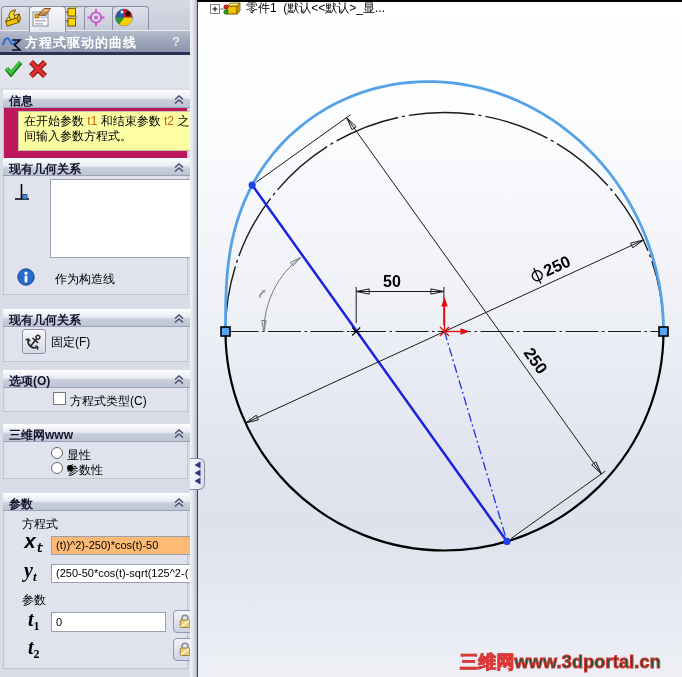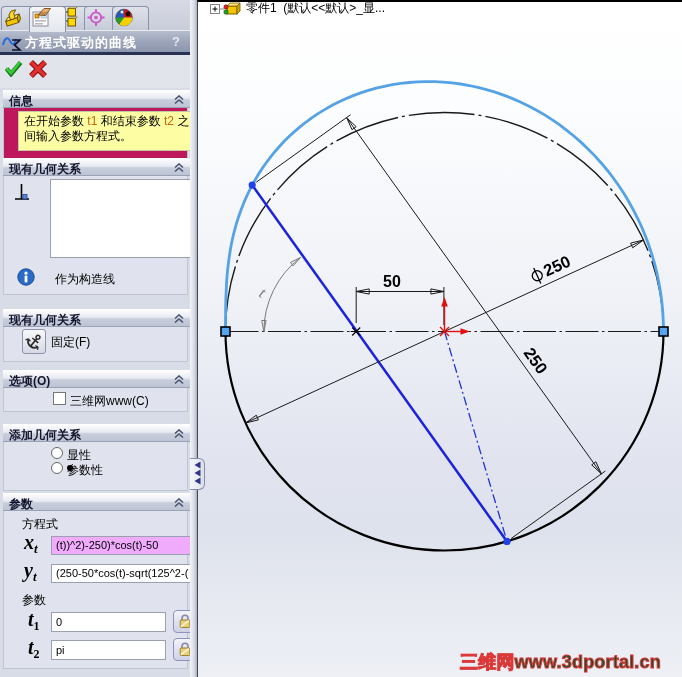--- a/index.html
+++ b/index.html
@@ -137,60 +137,59 @@
 <div class="lbl abs" style="left:34px;top:7px;">固定(F)</div>
 </div>
 <div class="hdr" style="top:370px;">
     <span>选项(O)</span>
     <svg width="10" height="10" viewBox="0 0 10 10">
       <path d="M1 4.5 L5 1 L9 4.5 M1 8.5 L5 5 L9 8.5" stroke="#4a5270" stroke-width="1.6" fill="none"></path>
     </svg>
   </div>
 <div class="sec" style="top:388px;height:24px;">
 <div class="abs" style="left:36px;top:4px;width:13px;height:13px;background:#fff;border:1px solid #777;box-sizing:border-box;"></div>
-<div class="lbl abs" style="left:53px;top:5px;">三维网www(C)</div>
+<div class="lbl abs" style="left:53px;top:5px;">方程式类型(C)</div>
 </div>
 <div class="hdr" style="top:424px;">
-    <span>添加几何关系</span>
-    <svg width="10" height="10" viewBox="0 0 10 10">
-      <path d="M1 4.5 L5 1 L9 4.5 M1 8.5 L5 5 L9 8.5" stroke="#4a5270" stroke-width="1.6" fill="none"></path>
-    </svg>
-  </div>
-<div class="sec" style="top:442px;height:49px;">
+    <span>三维网www</span>
+    <svg width="10" height="10" viewBox="0 0 10 10">
+      <path d="M1 4.5 L5 1 L9 4.5 M1 8.5 L5 5 L9 8.5" stroke="#4a5270" stroke-width="1.6" fill="none"></path>
+    </svg>
+  </div>
+<div class="sec" style="top:442px;height:37px;">
 <div class="abs" style="left:34px;top:5px;width:12px;height:12px;background:#fff;border:1px solid #666;border-radius:50%;box-sizing:border-box;"></div>
 <div class="lbl abs" style="left:50px;top:5px;">显性</div>
 <div class="abs" style="left:34px;top:20px;width:12px;height:12px;background:#fff;border:1px solid #666;border-radius:50%;box-sizing:border-box;">
       <div class="abs" style="left:2px;top:2px;width:6px;height:6px;background:#000;border-radius:50%;"></div>
     </div>
 <div class="lbl abs" style="left:50px;top:20px;">参数性</div>
 </div>
 <div class="hdr" style="top:493px;">
     <span>参数</span>
     <svg width="10" height="10" viewBox="0 0 10 10">
       <path d="M1 4.5 L5 1 L9 4.5 M1 8.5 L5 5 L9 8.5" stroke="#4a5270" stroke-width="1.6" fill="none"></path>
     </svg>
   </div>
 <div class="sec" style="top:511px;height:158px;">
 <div class="lbl abs" style="left:5px;top:5px;">方程式</div>
-<div class="abs" style="left:7px;top:20px;width:26px;height:22px;font-family:Liberation Serif, serif;font-style:italic;font-weight:bold;font-size:20px;">x<span style="font-size:13px;vertical-align:-4px;">t</span></div>
-<div class="abs" style="left:34px;top:25px;width:143px;height:19px;background:#f0abfc;border:1px solid #9aa0b0;box-sizing:border-box;font-size:11px;line-height:17px;padding-left:4px;overflow:hidden;white-space:nowrap;">(t))^2)-250)*cos(t)-50</div>
+<div class="abs" style="left:7px;top:20px;width:26px;height:22px;font-family:Liberation Mono, monospace;font-style:italic;font-weight:bold;font-size:20px;">x<span style="font-size:13px;vertical-align:-4px;">t</span></div>
+<div class="abs" style="left:34px;top:25px;width:143px;height:19px;background:#fdba74;border:1px solid #9aa0b0;box-sizing:border-box;font-size:11px;line-height:17px;padding-left:4px;overflow:hidden;white-space:nowrap;">(t))^2)-250)*cos(t)-50</div>
 <div class="abs" style="left:7px;top:48px;width:26px;height:22px;font-family:'Liberation Serif',serif;font-style:italic;font-weight:bold;font-size:20px;">y<span style="font-size:13px;vertical-align:-4px;">t</span></div>
 <div class="abs" style="left:34px;top:53px;width:143px;height:19px;background:#fff;border:1px solid #9aa0b0;box-sizing:border-box;font-size:11px;line-height:17px;padding-left:4px;overflow:hidden;white-space:nowrap;">(250-50*cos(t)-sqrt(125^2-(</div>
 <div class="lbl abs" style="left:5px;top:81px;">参数</div>
 <div class="abs" style="left:11px;top:97px;width:26px;height:22px;font-family:'Liberation Serif',serif;font-style:italic;font-weight:bold;font-size:20px;">t<span style="font-size:12px;font-style:normal;vertical-align:-4px;">1</span></div>
 <div class="abs" style="left:34px;top:101px;width:115px;height:20px;background:#fff;border:1px solid #9aa0b0;box-sizing:border-box;font-size:11px;line-height:18px;padding-left:4px;">0</div>
 <div class="abs" style="left:156px;top:99px;width:24px;height:23px;background:linear-gradient(#f3f3fa,#cfd1e6);border:1px solid #8f92bc;border-radius:4px;box-sizing:border-box;">
       <svg width="14" height="15" viewBox="0 0 14 15" style="position:absolute;left:4px;top:3px;">
         <path d="M4 6 V4.2 A3 3 0 0 1 10 4.2 V6" stroke="#8a8a9a" stroke-width="1.6" fill="none"></path>
         <rect x="2.2" y="6" width="9.6" height="7.5" rx="1" fill="#e8cf7a" stroke="#a08030" stroke-width="1"></rect>
         <path d="M3 12.6 L10.8 6.6" stroke="#fdf6d8" stroke-width="1.6"></path>
       </svg>
     </div>
 <div class="abs" style="left:11px;top:125px;width:26px;height:22px;font-family:'Liberation Serif',serif;font-style:italic;font-weight:bold;font-size:20px;">t<span style="font-size:12px;font-style:normal;vertical-align:-4px;">2</span></div>
-<div class="abs" style="left:34px;top:129px;width:115px;height:20px;background:#fff;border:1px solid #9aa0b0;box-sizing:border-box;font-size:11px;line-height:18px;padding-left:4px;">pi</div>
 <div class="abs" style="left:156px;top:127px;width:24px;height:23px;background:linear-gradient(#f3f3fa,#cfd1e6);border:1px solid #8f92bc;border-radius:4px;box-sizing:border-box;">
       <svg width="14" height="15" viewBox="0 0 14 15" style="position:absolute;left:4px;top:3px;">
         <path d="M4 6 V4.2 A3 3 0 0 1 10 4.2 V6" stroke="#8a8a9a" stroke-width="1.6" fill="none"></path>
         <rect x="2.2" y="6" width="9.6" height="7.5" rx="1" fill="#e8cf7a" stroke="#a08030" stroke-width="1"></rect>
         <path d="M3 12.6 L10.8 6.6" stroke="#fdf6d8" stroke-width="1.6"></path>
       </svg>
     </div>
 </div>
 <div id="split"></div>
 <div id="handle">

